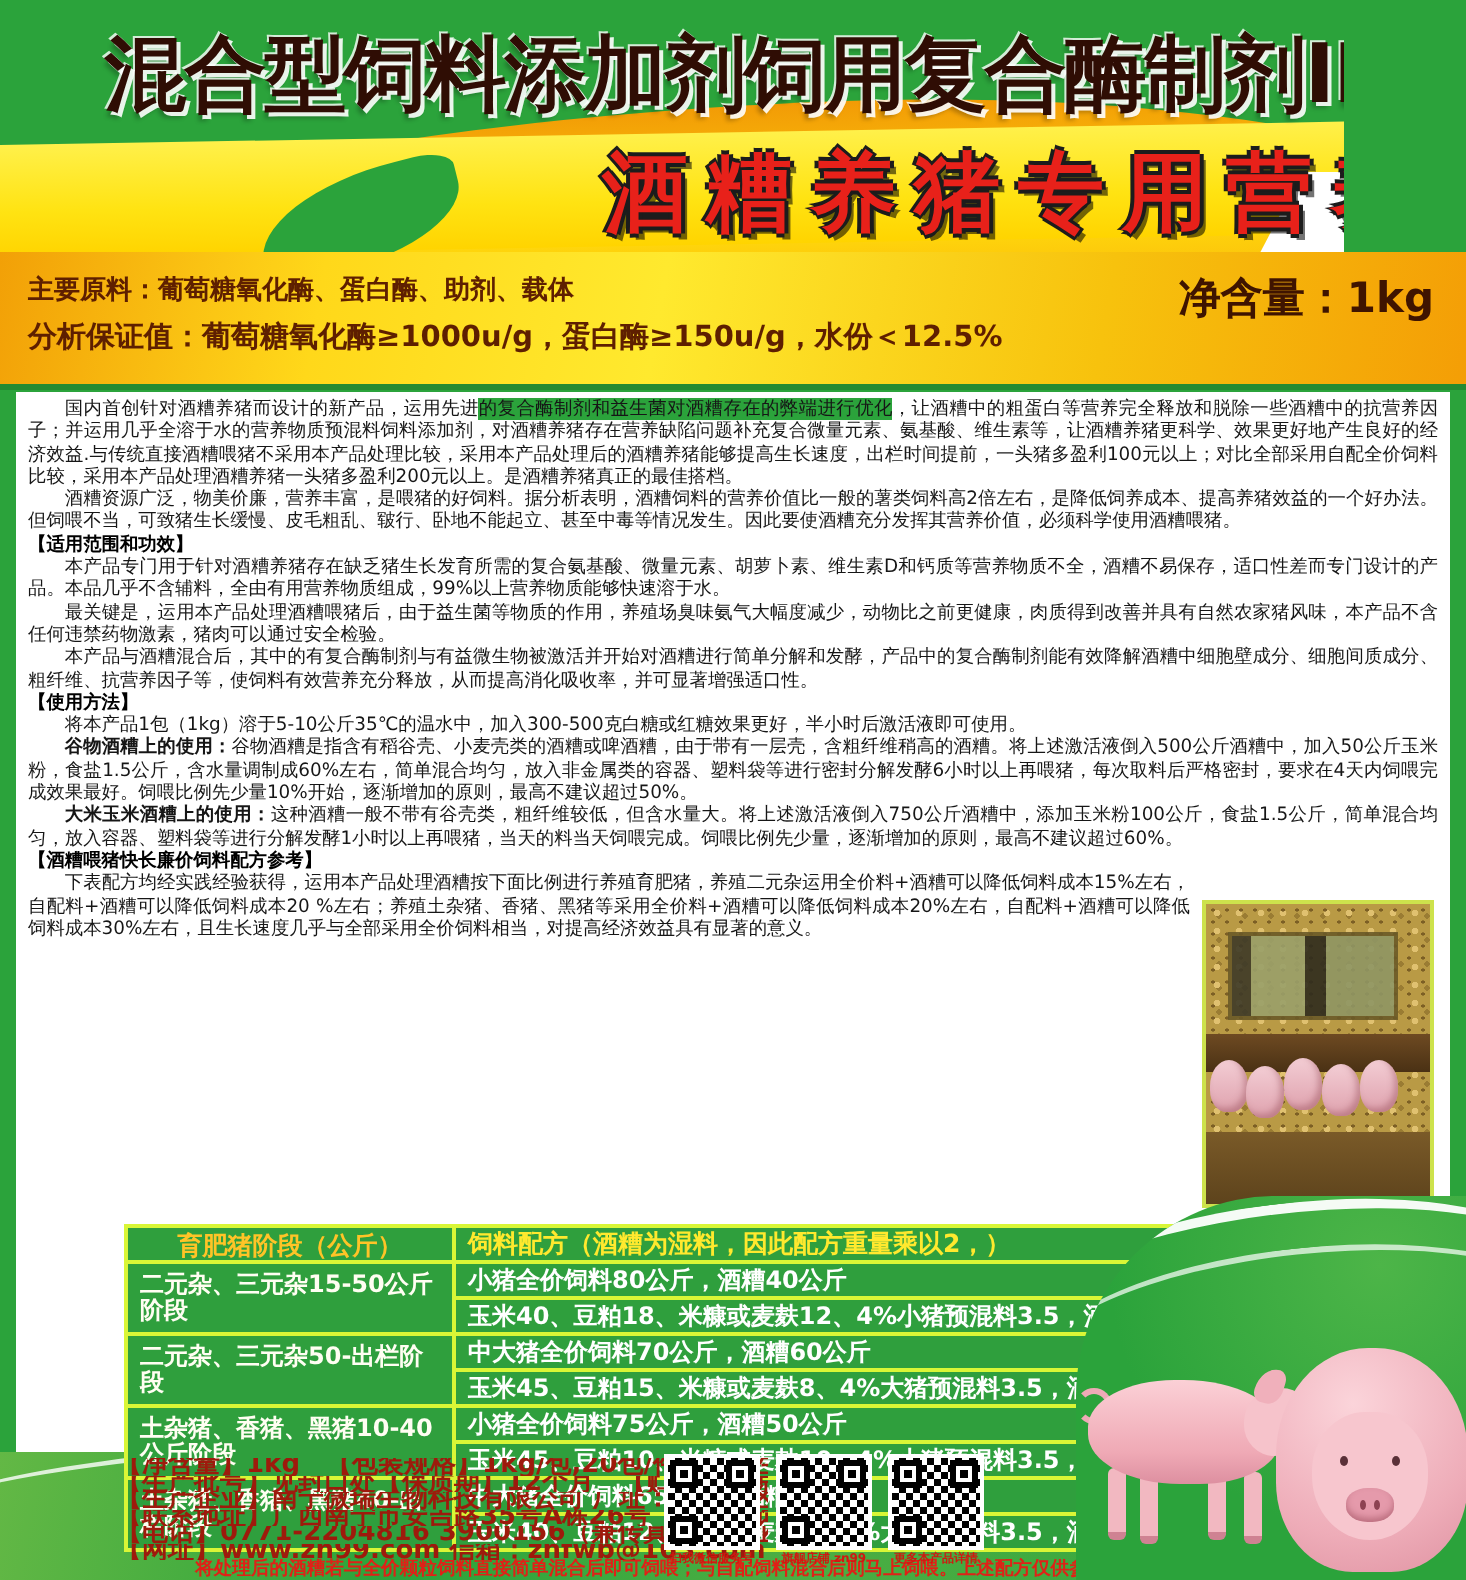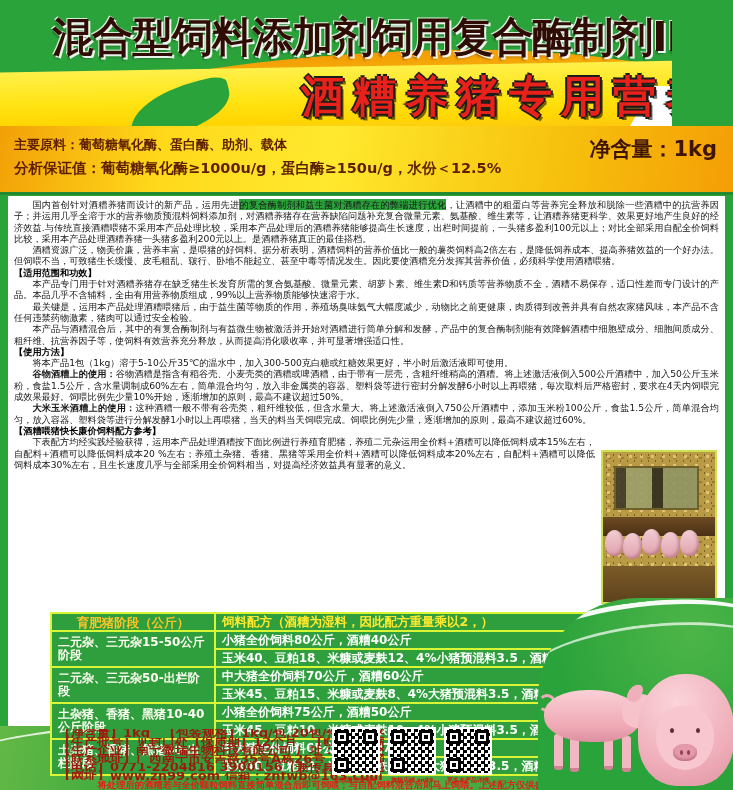--- a/index.html
+++ b/index.html
@@ -49,21 +49,21 @@
      background-size:7px 6px,11px 9px,13px 12px;}
   .ph-window{position:absolute;left:10%;top:9%;width:72%;height:27%;opacity:.9;border:2px solid #6b5a28;
      background:linear-gradient(90deg,#3e3a28 0 12%,#9aa06a 12% 45%,#2f2c1e 45% 58%,#8f9664 58% 100%);}
   .ph-trough{position:absolute;left:0;top:43%;width:100%;height:13%;
      background:linear-gradient(180deg,#6e4a22,#4a3114);}
   .ph-floor{position:absolute;bottom:0;left:0;width:100%;height:24%;
      background:linear-gradient(180deg,#7a5a28,#5d431c);}
   .piglet{position:absolute;top:52%;width:19px;height:26px;border-radius:50% 50% 42% 42%;
      background:linear-gradient(180deg,#f3cdd4,#dfa2ae);box-shadow:inset -2px -2px 3px rgba(160,90,100,.5);}
   
-  table.feed{border-collapse:collapse;margin:2px 0 0 36px;width:562px;}
+  table.feed{border-collapse:collapse;margin:2px 0 0 48px;width:562px;}
   table.feed td{border:2px solid #d9f636;background:#2f9f3d;font-weight:bold;padding:1px 6px;}
   td.c1{width:150px;font-size:12px;color:#fffef2;line-height:13px;}
   td.c2{font-size:12px;color:#ffffff;line-height:14px;}
   tr.thead td{font-size:12.5px;}
   tr.thead td.c1{color:#ffc427;text-align:center;}
   tr.thead td.c2{color:#ffe92e;}
   .table-note{color:#e02117;font-weight:bold;font-size:9.3px;text-align:center;margin:3px 0 1px 30px;width:572px;}
   
   .bottom-strip{position:absolute;left:0;top:726px;width:733px;height:64px;z-index:0;
      background:linear-gradient(100deg,#63b845 0%,#2ba33b 28%,#4cae43 55%,#2ba33b 100%);}

